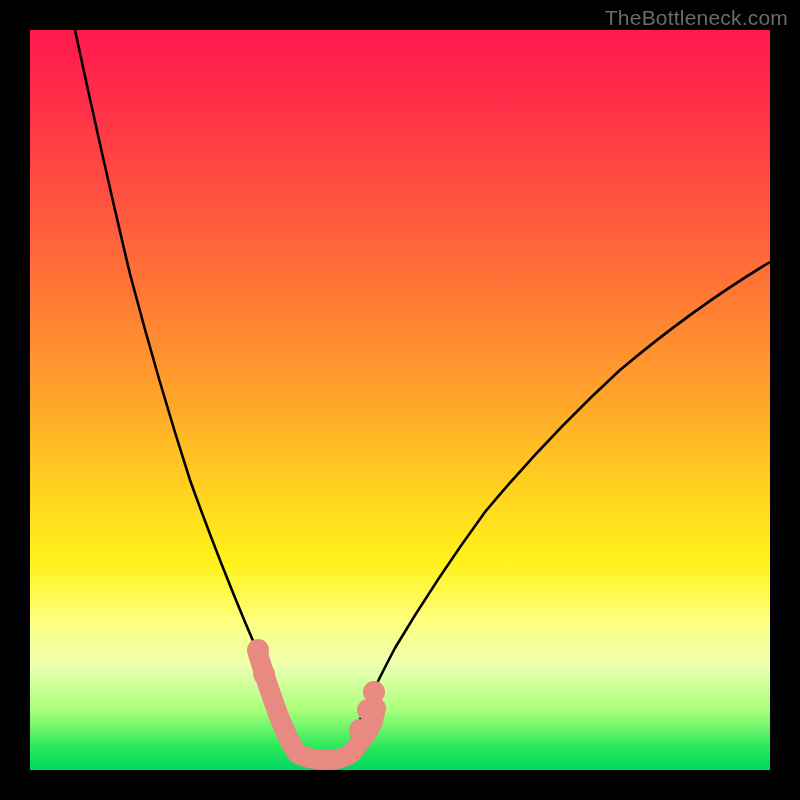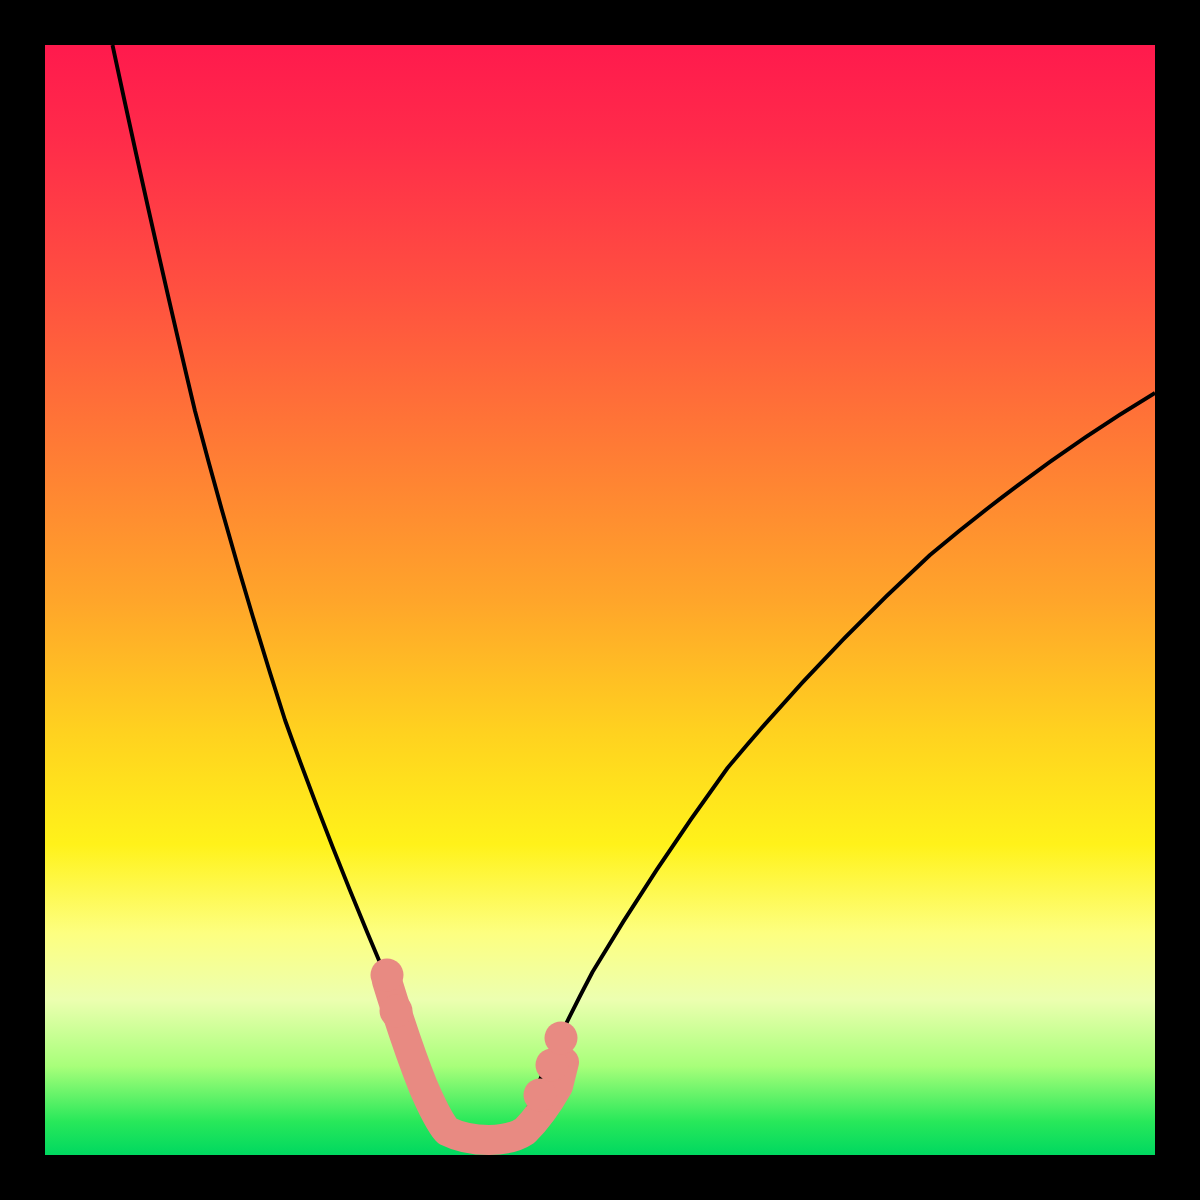--- a/index.html
+++ b/index.html
@@ -57,20 +57,21 @@
     letter-spacing: 0.2px;
     font-weight: 500;
     user-select: none;
   }
 </style>
 </head>
 <body>
 
 <div class="frame">
 
+  <div class="branding">TheBottleneck.com</div>
 
   <div class="plot-area">
     <div class="gradient"></div>
 
     <svg class="curves" viewBox="0 0 740 740" preserveAspectRatio="none">
 
       <path d="M45,0
                C60,70 80,160 100,244
                C120,320 140,388 160,450
                C180,506 200,556 215,592

